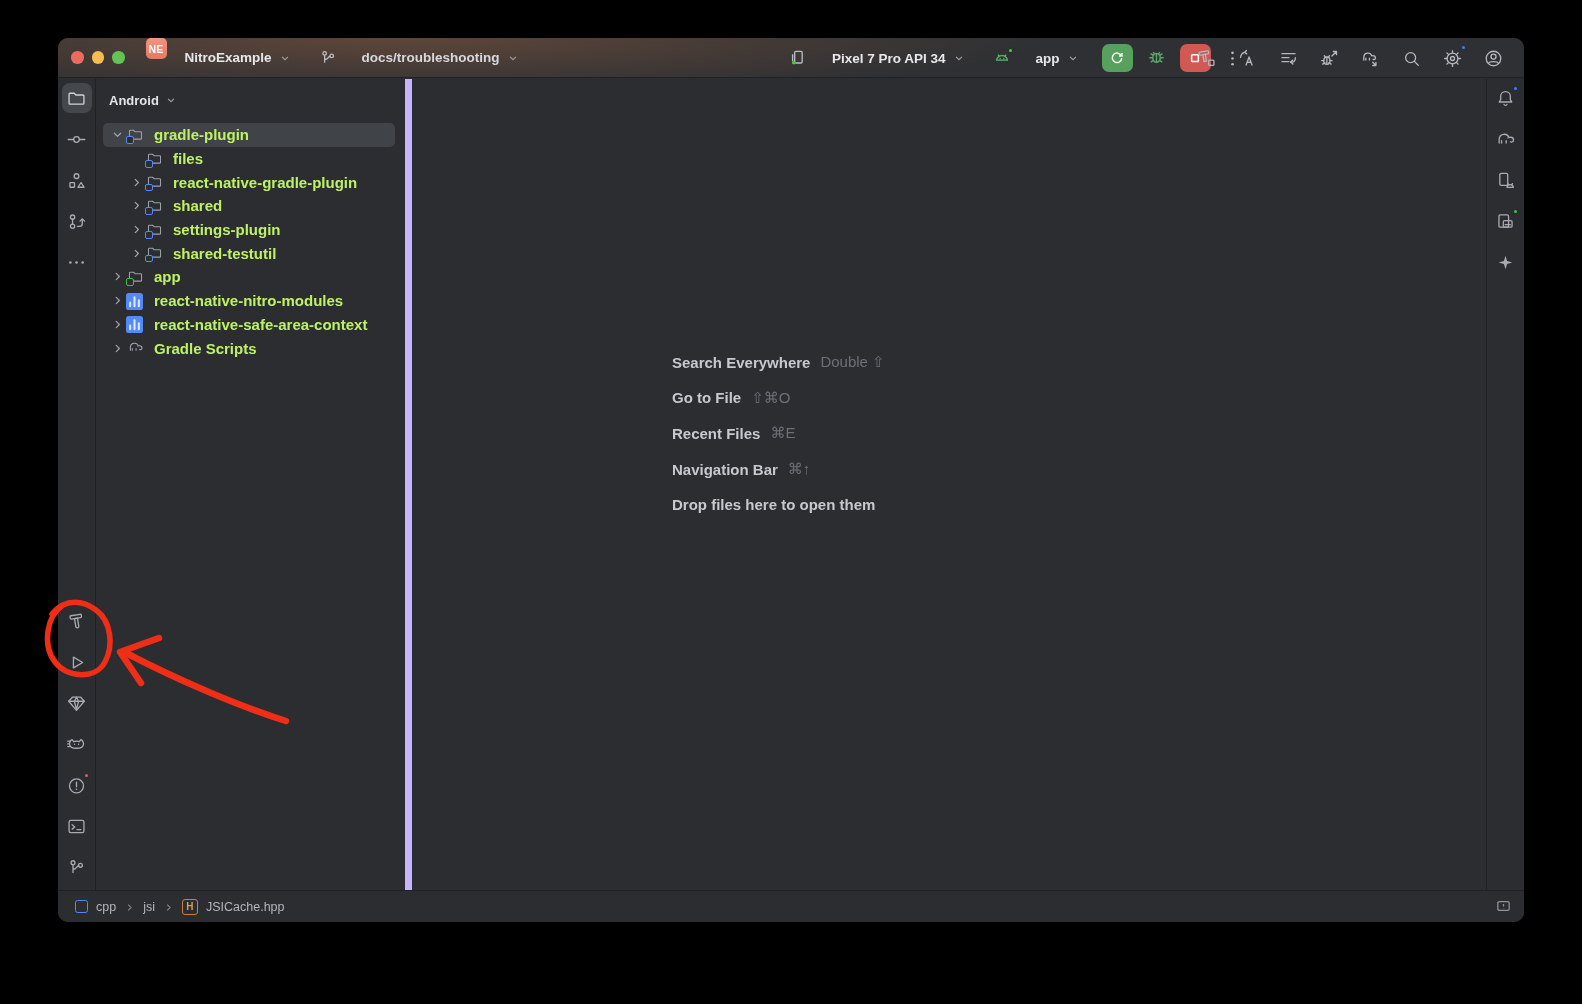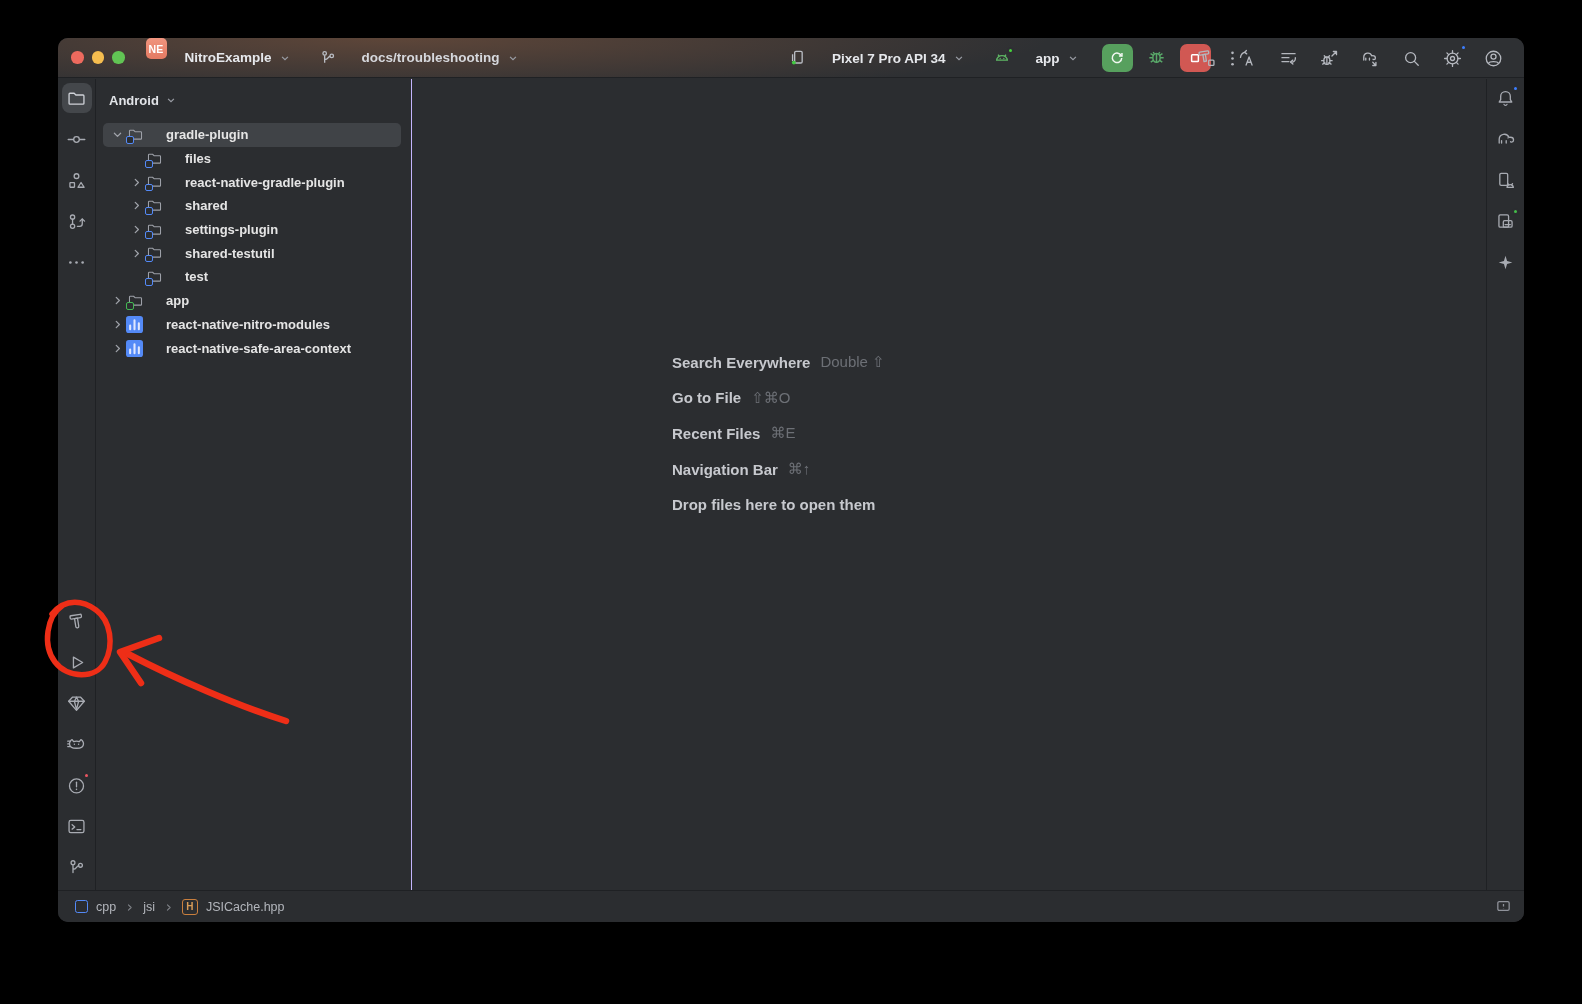--- a/index.html
+++ b/index.html
@@ -63,34 +63,34 @@
   .stripe-grp { display:flex; flex-direction:column; gap:11px; align-items:center; }
   .stripe-btn {
     width:30px; height:30px; border-radius:8px; position:relative;
     display:flex; align-items:center; justify-content:center; color:#a8abb2; cursor:default;
   }
   .stripe-btn.selected { background:#44474b; color:#cfd2d8; }
   .stripe-btn svg { width:21px; height:21px; }
   .stripe-btn .dot-badge { border-color:#2b2d30; top:2px; right:2px; }
 
   
-  .project-panel { width:316px; flex:none; border-right:1px solid #c4b5fd; padding-top:11px; position:relative; }
+  .project-panel { width:316px; flex:none; border-right:7px solid #c4b5fd; padding-top:11px; position:relative; }
   .panel-header { display:flex; align-items:center; gap:5px; margin-left:13px; height:20px; }
   .panel-header .ph-label { color:#e2e4e8; font-size:13px; font-weight:bold; }
   .tree { margin-top:13px; }
   .tree-row { height:23.7px; display:flex; align-items:center; margin:0 10px 0 7px; border-radius:5px; }
   .tree-row.selected { background:#404347; }
   .t-chev { width:19px; height:16px; flex:none; display:flex; align-items:center; justify-content:center; color:#9fa2a9; }
   .t-chev svg { width:15px; height:15px; }
   .ticon { width:19px; height:18px; flex:none; position:relative; color:#9da0a8; }
   .ticon > svg { width:17px; height:17px; }
   .fbadge { position:absolute; left:-1px; bottom:0px; width:7.5px; height:7.5px; border-radius:2px; background:#2b2d30; border:1.5px solid #548af7; }
   .fbadge.green { border-color:#43b854; }
   .lbadge { position:absolute; left:-1px; bottom:0px; width:8.5px; height:8.5px; }
-  .t-label { color:#e5e5e5; font-size:13px; font-weight:bold; margin-left:20px; white-space:nowrap; }
+  .t-label { color:#bef264; font-size:15px; font-weight:bold; margin-left:8px; white-space:nowrap; }
   .ticon.plain { color:#a3a6ad; }
 
   
   .editor { flex:1; position:relative; background:#2b2d30; }
   .shortcuts { position:absolute; left:260px; top:273px; }
   .sc-row { height:20px; margin-bottom:15.7px; display:flex; align-items:center; gap:10px; }
   .sc-label { color:#c7c9ce; font-size:15px; font-weight:bold; }
   .sc-keys { color:#6d7076; font-size:15px; }
 
   
@@ -447,27 +447,20 @@
             <div class="t-chev">
               <svg viewBox="0 0 24 24" fill="none" stroke="currentColor" stroke-width="2" stroke-linecap="round" stroke-linejoin="round">
                 <path d="M10 7l5 5-5 5"></path>
               </svg>
             </div>
             <div class="ticon"><svg viewBox="0 0 24 24" fill="none" stroke="currentColor" stroke-width="1.5" stroke-linecap="round" stroke-linejoin="round">
                 <path d="M3.5 7c0-.6.4-1 1-1h4.8l2 2h8.2c.6 0 1 .4 1 1v8.5c0 .6-.4 1-1 1h-15c-.6 0-1-.4-1-1z"></path>
               </svg><i class="fbadge"></i></div>
             <div class="t-label">shared-testutil</div>
           </div>
-          <div class="tree-row" style="padding-left: 24px;">
-            <div class="t-chev"></div>
-            <div class="ticon"><svg viewBox="0 0 24 24" fill="none" stroke="currentColor" stroke-width="1.5" stroke-linecap="round" stroke-linejoin="round">
-                <path d="M3.5 7c0-.6.4-1 1-1h4.8l2 2h8.2c.6 0 1 .4 1 1v8.5c0 .6-.4 1-1 1h-15c-.6 0-1-.4-1-1z"></path>
-              </svg><i class="fbadge"></i></div>
-            <div class="t-label">test</div>
-          </div>
           <div class="tree-row" style="padding-left: 5px;">
             <div class="t-chev">
               <svg viewBox="0 0 24 24" fill="none" stroke="currentColor" stroke-width="2" stroke-linecap="round" stroke-linejoin="round">
                 <path d="M10 7l5 5-5 5"></path>
               </svg>
             </div>
             <div class="ticon"><svg viewBox="0 0 24 24" fill="none" stroke="currentColor" stroke-width="1.5" stroke-linecap="round" stroke-linejoin="round">
                 <path d="M3.5 7c0-.6.4-1 1-1h4.8l2 2h8.2c.6 0 1 .4 1 1v8.5c0 .6-.4 1-1 1h-15c-.6 0-1-.4-1-1z"></path>
               </svg><i class="fbadge green"></i></div>
             <div class="t-label">app</div>
@@ -492,20 +485,33 @@
                 <path d="M10 7l5 5-5 5"></path>
               </svg>
             </div>
             <div class="ticon"><svg viewBox="0 0 24 24" fill="none" stroke="currentColor" stroke-width="1.5" stroke-linecap="round" stroke-linejoin="round">
                 <path d="M3.5 7c0-.6.4-1 1-1h4.8l2 2h8.2c.6 0 1 .4 1 1v8.5c0 .6-.4 1-1 1h-15c-.6 0-1-.4-1-1z"></path>
               </svg><svg class="lbadge" viewBox="0 0 9 9">
                 <rect x="0" y="0" width="9" height="9" rx="1.5" fill="#548af7"></rect>
                 <path d="M2.2 7V5M4.5 7V2.3M6.8 7V3.8" stroke="#dfe7ff" stroke-width="1.1" stroke-linecap="round"></path>
               </svg></div>
             <div class="t-label">react-native-safe-area-context</div>
+          </div>
+          <div class="tree-row" style="padding-left: 5px;">
+            <div class="t-chev">
+              <svg viewBox="0 0 24 24" fill="none" stroke="currentColor" stroke-width="2" stroke-linecap="round" stroke-linejoin="round">
+                <path d="M10 7l5 5-5 5"></path>
+              </svg>
+            </div>
+            <div class="ticon plain"><svg viewBox="0 0 24 24" fill="none" stroke="currentColor" stroke-width="1.5" stroke-linecap="round" stroke-linejoin="round">
+                <path d="M4.8 16v-4.2a5.8 5.8 0 0 1 11.2-2.1c.5-.2 1-.3 1.6-.3 2 0 3.6 1.4 3.6 3.2 0 1.3-.8 2.3-2.1 2.4-.6 0-1-.2-1.3-.5"></path>
+                <path d="M7.5 16v-2.7M12.8 16v-2.7"></path>
+                <circle cx="14.8" cy="10.2" r=".7" fill="currentColor" stroke="none"></circle>
+              </svg></div>
+            <div class="t-label">Gradle Scripts</div>
           </div>
         </div>
     </div>
 
     <div class="editor">
       <div class="shortcuts" id="shortcuts">
           <div class="sc-row">
             <div class="sc-label">Search Everywhere</div>
             <div class="sc-keys">Double ⇧</div>
           </div>

